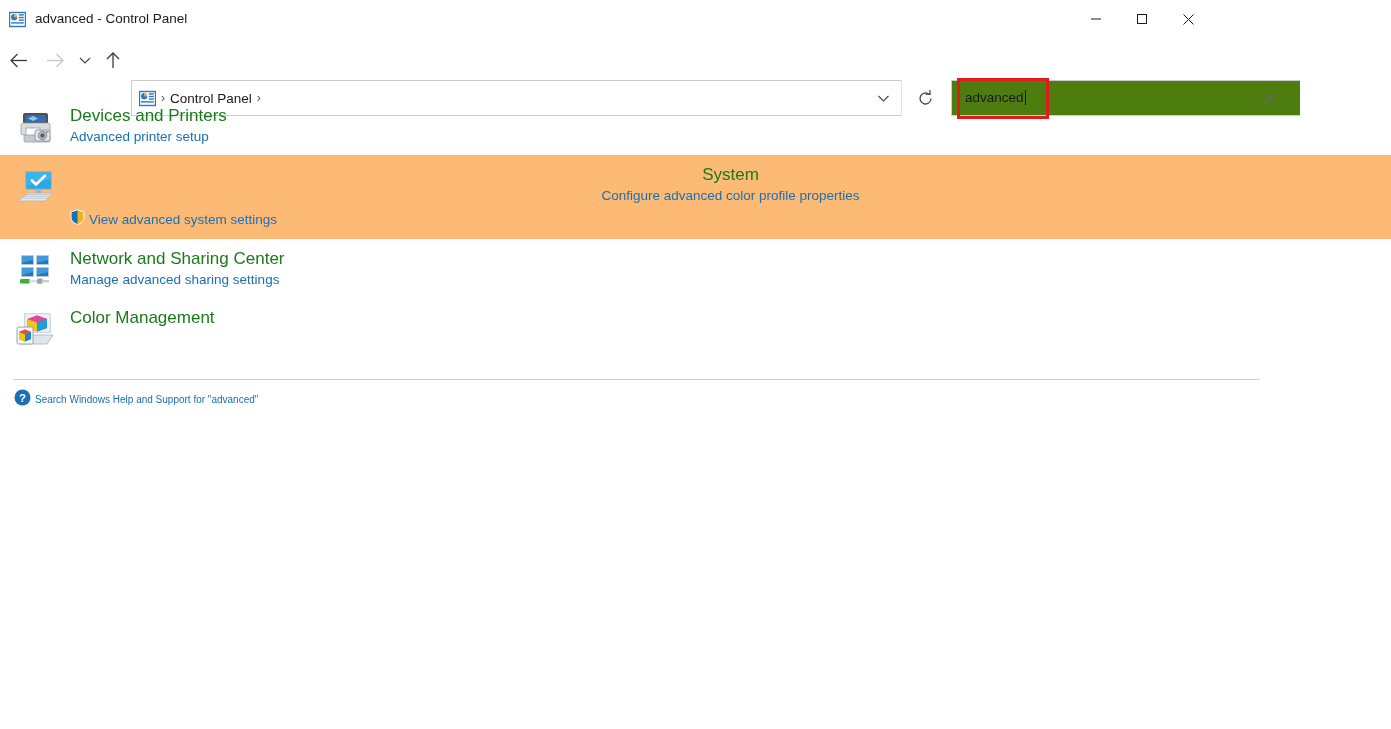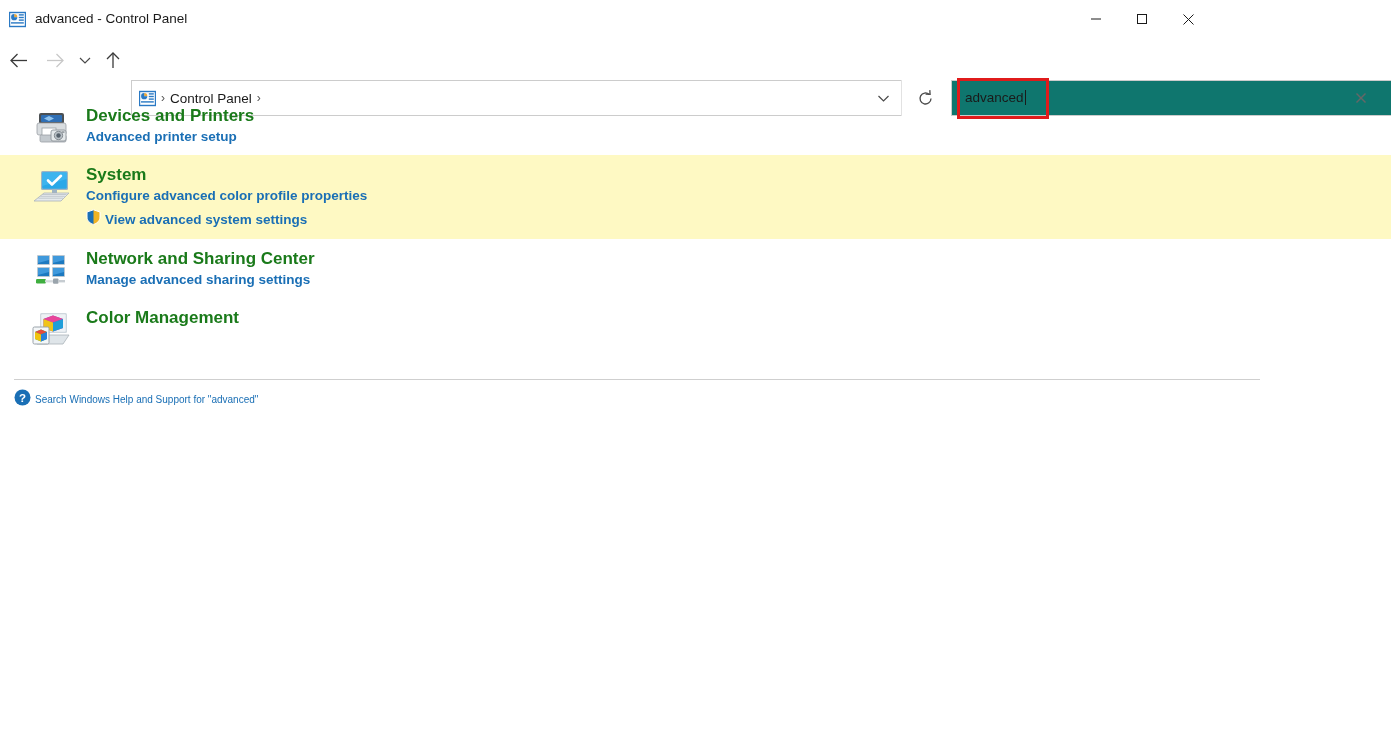--- a/index.html
+++ b/index.html
@@ -65,22 +65,22 @@
     position: absolute; left: 866px; top: 42px; width: 36px; height: 36px;
     display: flex; align-items: center; justify-content: center;
     border-right: 1px solid #e2e2e2;
   }
   #addr-refresh {
     position: absolute; left: 903px; top: 42px; width: 44px; height: 36px;
     display: flex; align-items: center; justify-content: center;
   }
 
   #searchbox {
-    position: absolute; left: 951px; top: 42px; width: 440px; height: 36px;
-    border: 1px solid #cccccc; border-right: none; background: #0f766e; padding-left: 40px;
+    position: absolute; left: 951px; top: 42px; width: 349px; height: 36px;
+    border: 1px solid #cccccc; border-right: none; background: #4d7c0f; padding-left: 40px;
   }
   #search-input-text {
     position: absolute; left: 13px; top: 9px;
     font-size: 13.5px; color: #1a1a1a; white-space: nowrap;
   }
   #search-caret {
     display: inline-block; width: 1px; height: 15px;
     background: #1a1a1a; vertical-align: -3px; margin-left: 1px;
   }
   #search-clear {
@@ -90,24 +90,23 @@
   #search-highlight {
     position: absolute; left: 957px; top: 40px; width: 92px; height: 41px;
     border: 3px solid #e01b1b; pointer-events: none;
   }
 
   
   #results { position: absolute; left: 0; top: 96px; width: 1391px; }
   .result-row {
     position: relative; width: 1391px;
     display: flex; align-items: flex-start;
-    padding: 9px 0 8px 16px;
-    font-weight: bold;
-  }
-  .result-row.selected { background: #fef9c3; }
+    padding: 9px 0 8px 0;
+  }
+  .result-row.selected { background: #fdba74; text-align: center; }
   .result-icon {
     flex: 0 0 auto; width: 48px; margin-left: 12px;
     display: flex; justify-content: center; padding-top: 4px;
   }
   .result-body { flex: 1 1 auto; margin-left: 10px; }
   .result-title {
     font-size: 17px; color: #1a7a1a; line-height: 22px;
     display: inline-block;
   }
   .result-sub {

